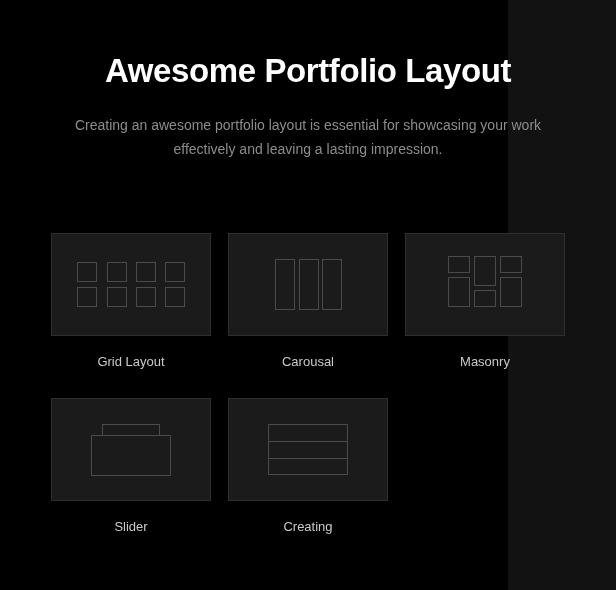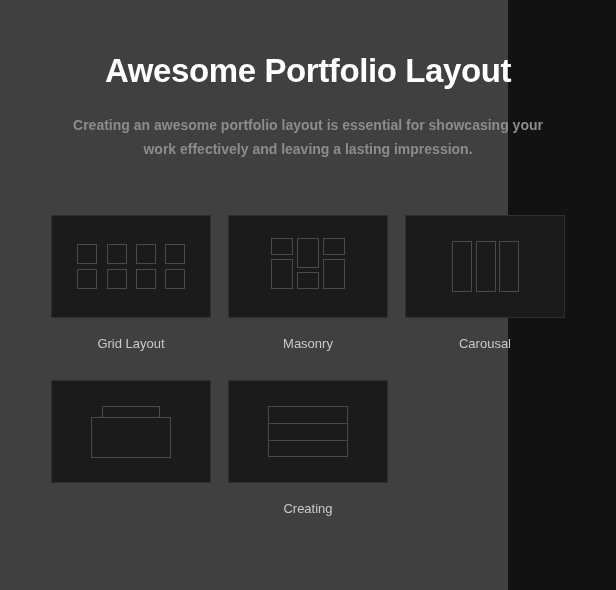--- a/index.html
+++ b/index.html
@@ -13,21 +13,21 @@
     overflow: hidden;
     background: #121212;
     font-family: "Liberation Sans", sans-serif;
     -webkit-font-smoothing: antialiased;
   }
 
   #page {
     position: relative;
     width: 508px;
     height: 590px;
-    background: #404040;
+    background: #000000;
     box-sizing: border-box;
   }
 
   
   .header {
     position: absolute;
     left: 0;
     top: 0;
     width: 616px;
     text-align: center;
@@ -40,29 +40,29 @@
     font-weight: bold;
     letter-spacing: -0.4px;
     color: #ffffff;
   }
   .page-subtitle {
     margin: 0 auto;
     padding-top: 21px;
     width: 470px;
     font-size: 14px;
     line-height: 24px;
-    font-weight: bold;
+    font-weight: normal;
     color: #8c8c8c;
   }
 
   
   .grid {
     position: absolute;
     left: 51px;
-    top: 215px;
+    top: 233px;
     width: 514px;
     display: grid;
     grid-template-columns: 160px 160px 160px;
     grid-template-rows: auto auto;
     column-gap: 17px;
     row-gap: 28px;
   }
 
   .card {
     width: 160px;
@@ -128,51 +128,52 @@
           <rect class="bx" x="30.5" y="25.5" width="19" height="19"></rect>
           <rect class="bx" x="59.5" y="25.5" width="19" height="19"></rect>
           <rect class="bx" x="88.5" y="25.5" width="19" height="19"></rect>
         </svg>
       </div>
       <span class="card-label">Grid Layout</span>
     </div>
 
     <div class="card">
       <div class="card-frame">
+        <svg class="ico" width="67" height="51" viewBox="0 0 67 51">
+          <rect class="bx" x="0.5" y="0.5" width="19" height="50"></rect>
+          <rect class="bx" x="24.5" y="0.5" width="19" height="50"></rect>
+          <rect class="bx" x="47.5" y="0.5" width="19" height="50"></rect>
+        </svg>
+      </div>
+      <span class="card-label">Carousal</span>
+    </div>
+
+    <div class="card">
+      <div class="card-frame">
         <svg class="ico" width="74" height="58" viewBox="0 0 74 58">
           <rect class="bx" x="0.5" y="0.5" width="21" height="16"></rect>
           <rect class="bx" x="0.5" y="21.5" width="21" height="29"></rect>
           <rect class="bx" x="26.5" y="0.5" width="21" height="29"></rect>
           <rect class="bx" x="26.5" y="34.5" width="21" height="16"></rect>
           <rect class="bx" x="52.5" y="0.5" width="21" height="16"></rect>
           <rect class="bx" x="52.5" y="21.5" width="21" height="29"></rect>
         </svg>
       </div>
       <span class="card-label">Masonry</span>
     </div>
 
-    <div class="card">
-      <div class="card-frame">
-        <svg class="ico" width="67" height="51" viewBox="0 0 67 51">
-          <rect class="bx" x="0.5" y="0.5" width="19" height="50"></rect>
-          <rect class="bx" x="24.5" y="0.5" width="19" height="50"></rect>
-          <rect class="bx" x="47.5" y="0.5" width="19" height="50"></rect>
-        </svg>
-      </div>
-      <span class="card-label">Carousal</span>
-    </div>
-
 
     <div class="card">
       <div class="card-frame">
         <svg class="ico" width="80" height="52" viewBox="0 0 80 52">
           <rect class="bx" x="11.5" y="0.5" width="57" height="12"></rect>
           <rect class="bx" x="0.5" y="11.5" width="79" height="40"></rect>
         </svg>
       </div>
+      <span class="card-label">Slider</span>
     </div>
 
     <div class="card">
       <div class="card-frame">
         <svg class="ico" width="80" height="51" viewBox="0 0 80 51">
           <rect class="bx" x="0.5" y="0.5" width="79" height="50"></rect>
           <line class="ln" x1="0.5" y1="17.5" x2="79.5" y2="17.5"></line>
           <line class="ln" x1="0.5" y1="34.5" x2="79.5" y2="34.5"></line>
         </svg>
       </div>

